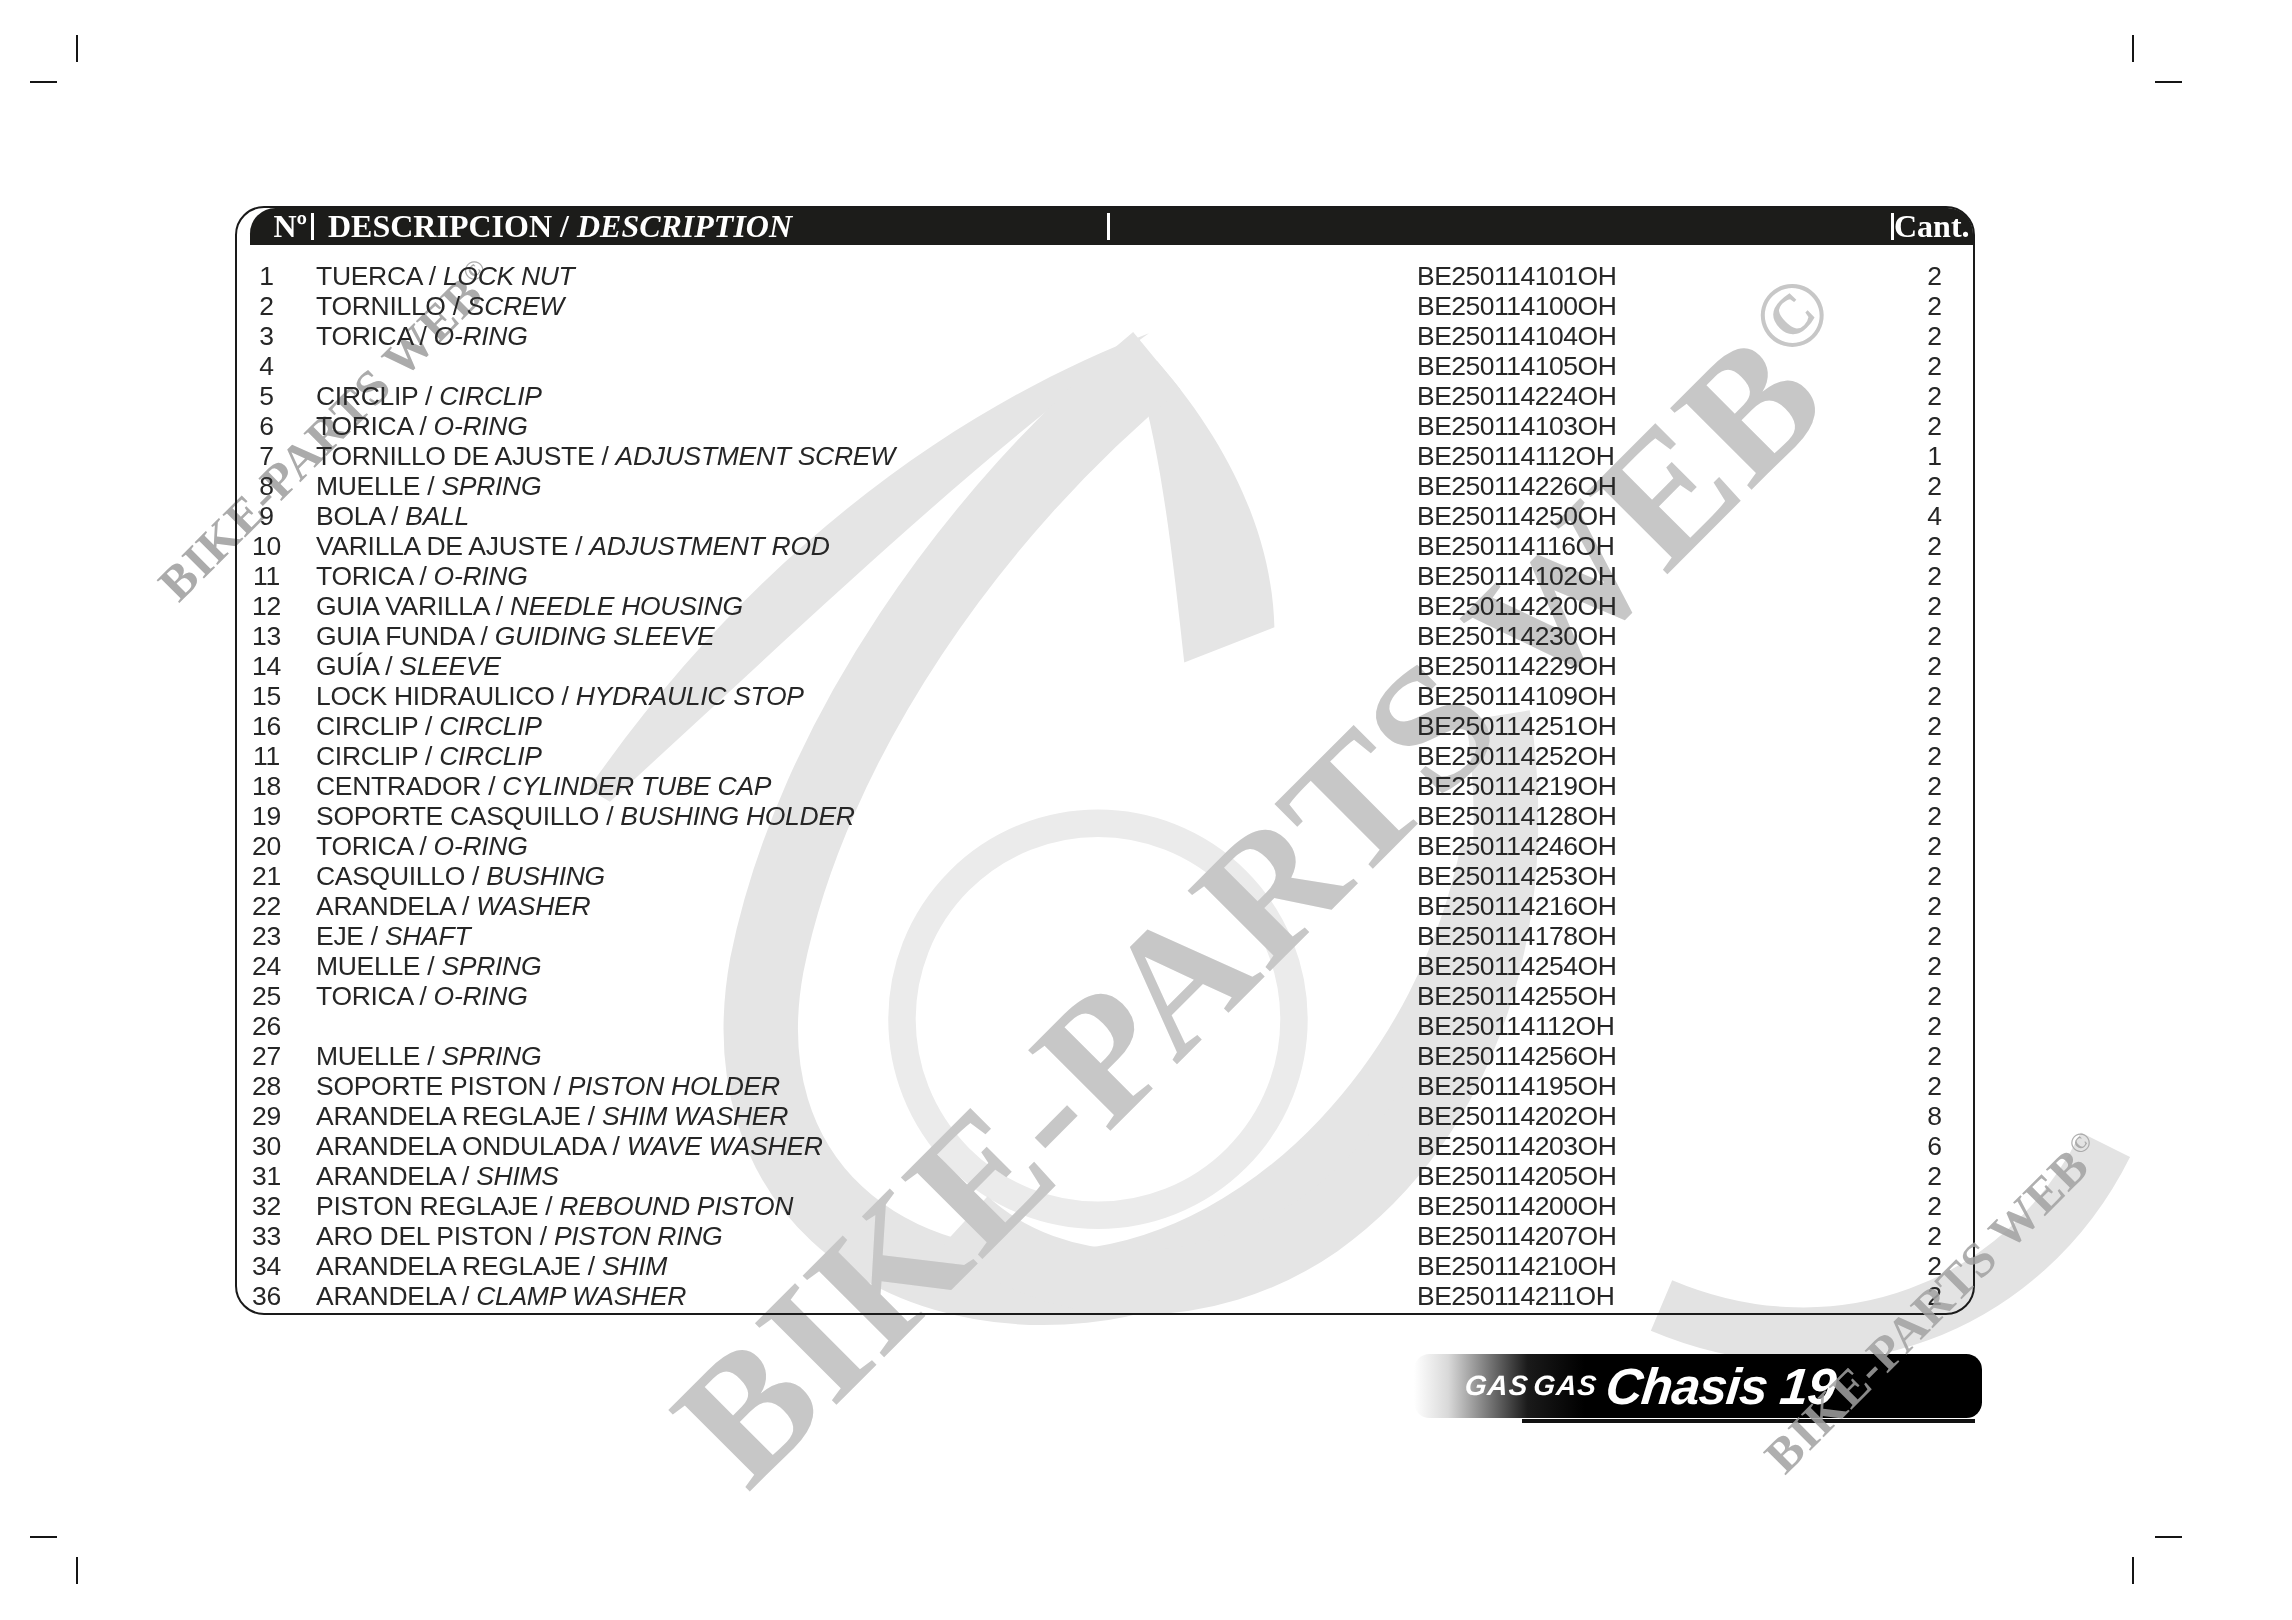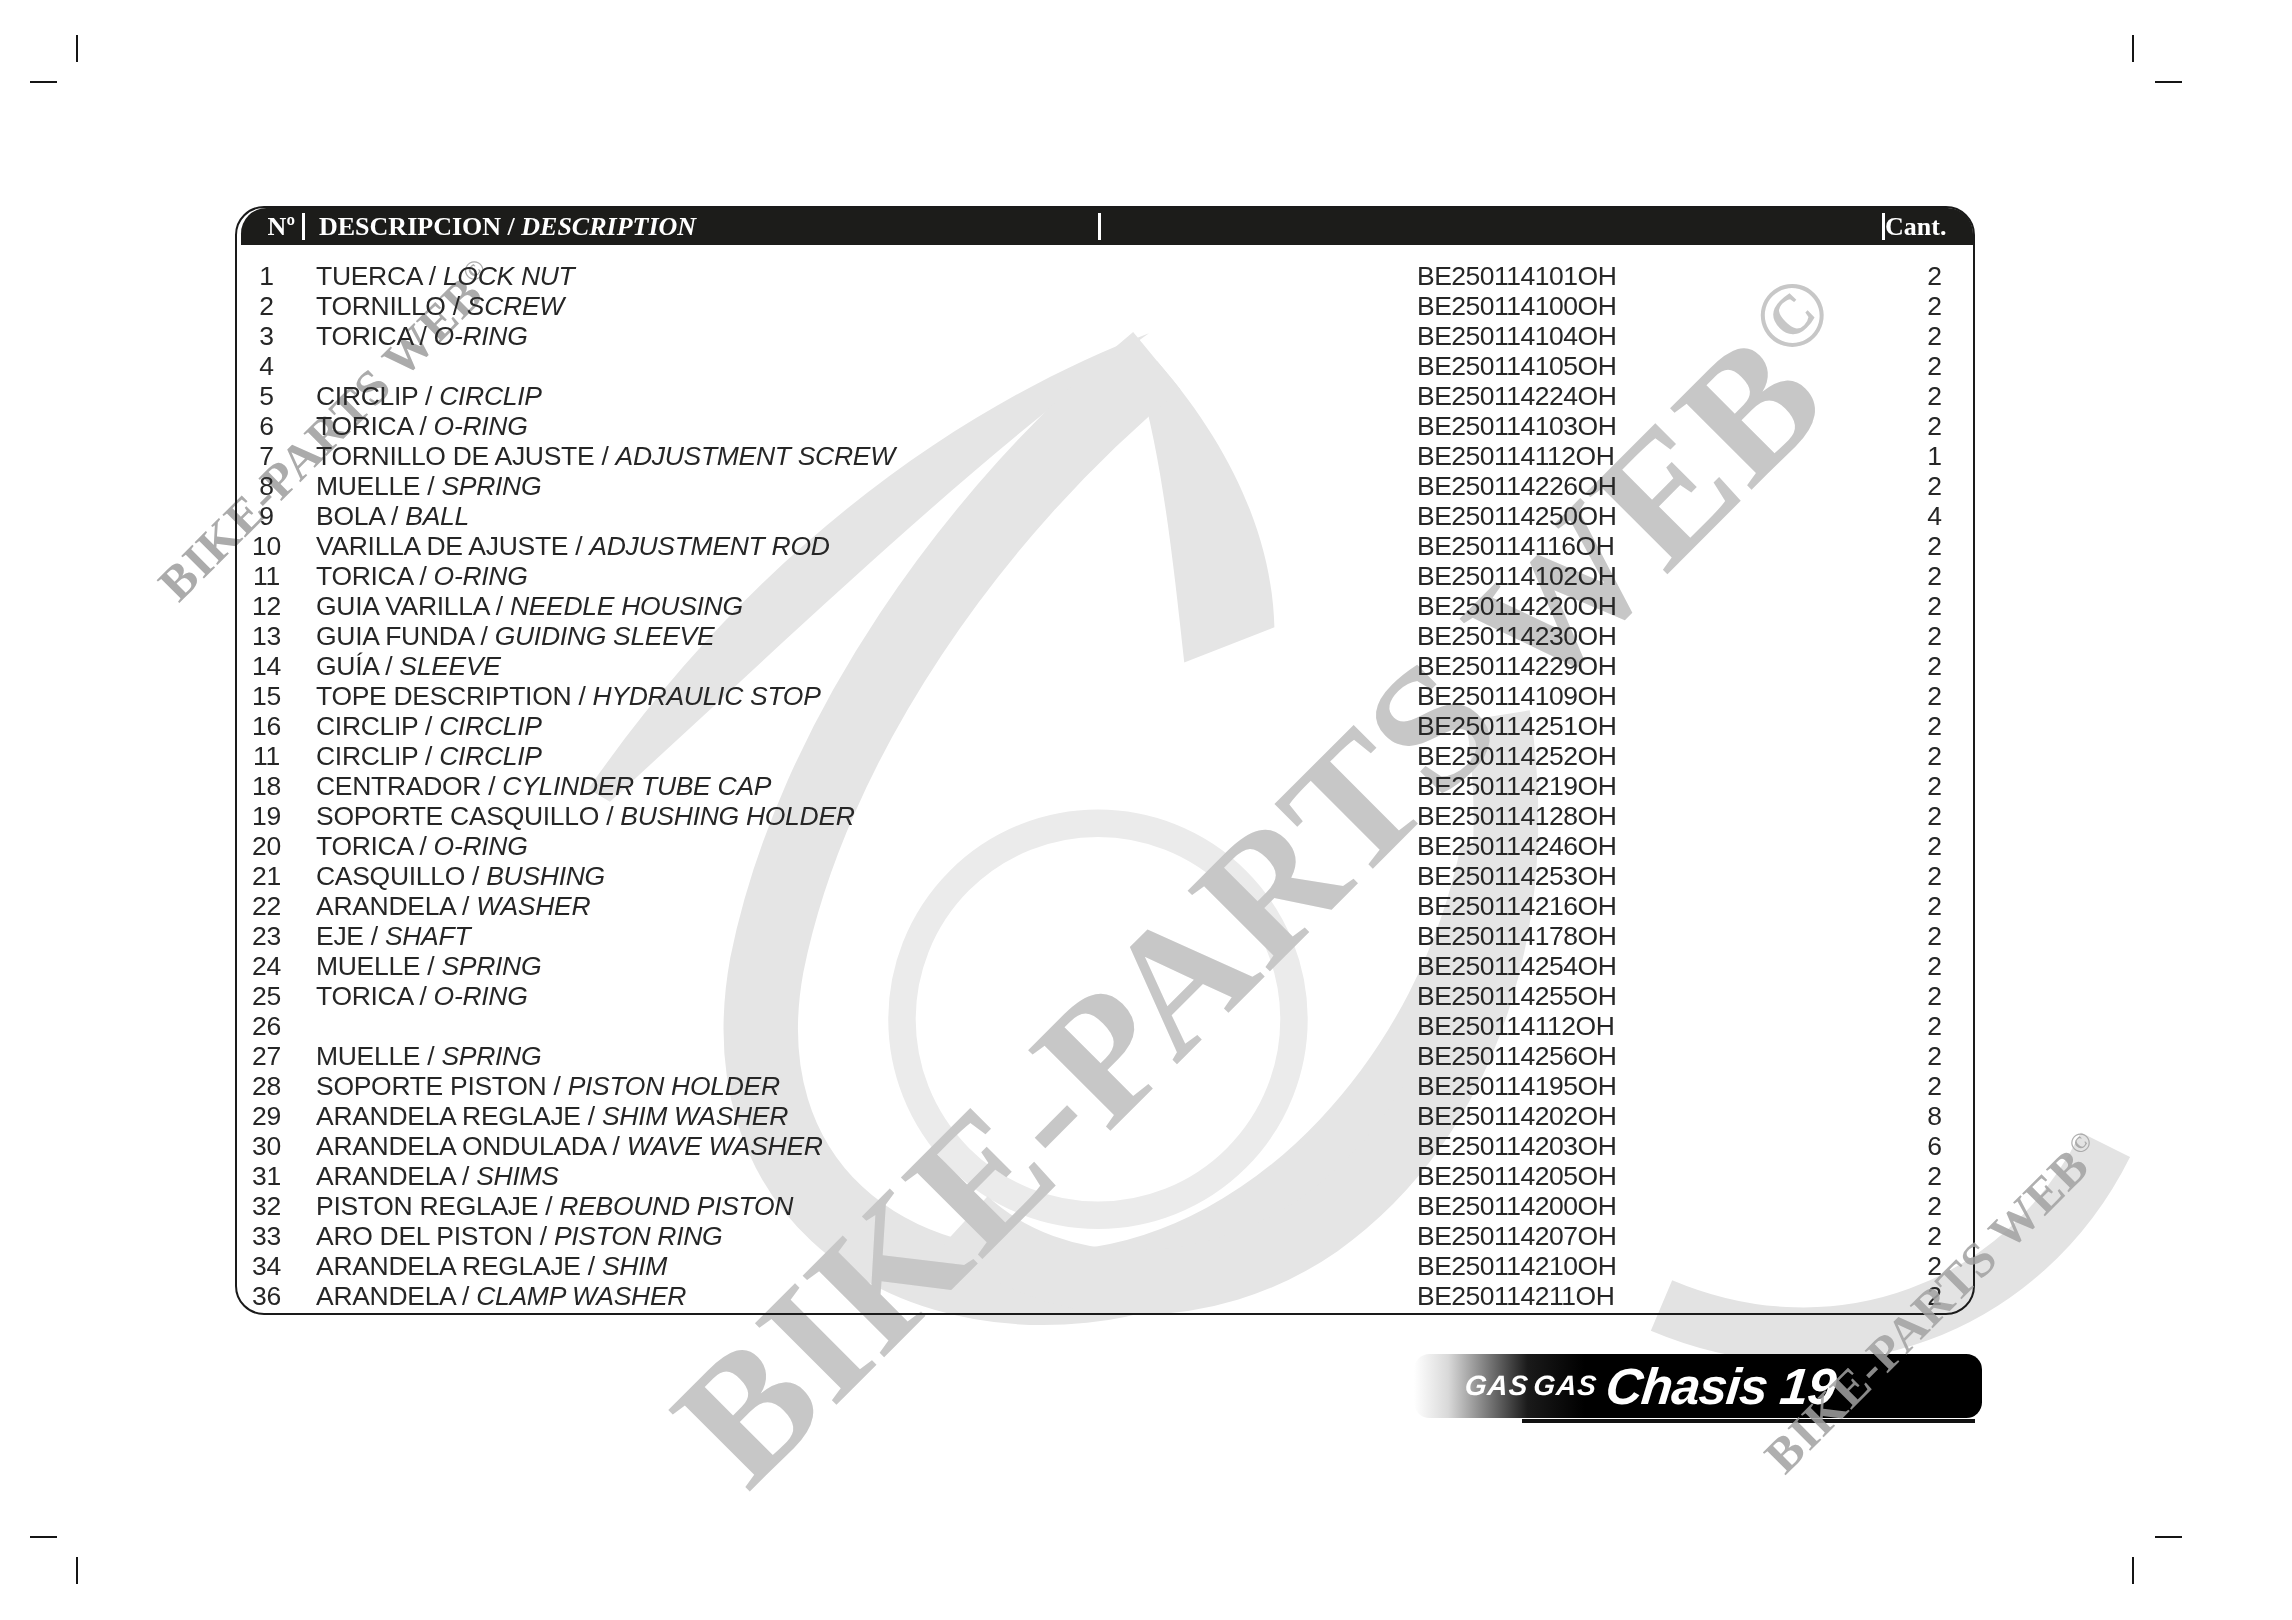--- a/index.html
+++ b/index.html
@@ -21,23 +21,23 @@
   .wm-small{font-size:49px;letter-spacing:1px;}
   .wm-tl{left:103px;top:417px;width:392px;height:59px;line-height:59px;color:#ababab;}
   .wm-br{left:1705px;top:1279px;width:421px;height:59px;line-height:59px;color:#a2a2a2;z-index:30;opacity:.85;}
   .wm-small .cp{font-size:27.4px;vertical-align:17.6px;}
   
   .frame{
     position:absolute;left:235px;top:206px;width:1740px;height:1109px;
     border:2.9px solid #1a1a1a;border-radius:29px;z-index:10;box-sizing:border-box;
   }
   .thead{
-    position:absolute;left:4px;top:0;right:0;height:37px;background:#1c1c1a;
+    position:absolute;left:13px;top:0;right:0;height:37px;background:#1c1c1a;
     border-radius:25.5px 25.5px 0 0;color:#ffffff;
-    font-family:"Liberation Serif",serif;font-weight:bold;font-size:26px;line-height:37px;
+    font-family:"Liberation Serif",serif;font-weight:bold;font-size:32px;line-height:37px;
   }
   .thead .hsep{position:absolute;top:4.9px;width:2.9px;height:27.4px;background:#ffffff;}
   .h-no{position:absolute;left:9.8px;width:61px;text-align:center;}
   .h-desc{position:absolute;left:78px;}
   .h-years{position:absolute;left:860px;width:781px;text-align:center;}
   .h-cant{position:absolute;left:1644px;right:0;text-align:left;}
   .it{font-style:italic;text-align:right;}
   
   .rows{position:absolute;left:0;top:37px;right:0;bottom:0;padding-top:15.7px;}
   .row{position:relative;height:30px;line-height:30px;font-size:26.5px;color:#262626;letter-spacing:-0.3px;}
@@ -188,21 +188,21 @@
 
   <div class="row">
     <span class="c-no">14</span>
     <span class="c-desc"><span>GUÍA</span><span> / </span><span class="it">SLEEVE</span></span>
     <span class="c-part">BE250114229OH</span>
     <span class="c-qty">2</span>
   </div>
 
   <div class="row">
     <span class="c-no">15</span>
-    <span class="c-desc"><span>TOPE DESCRIPTION</span><span> / </span><span class="it">HYDRAULIC STOP</span></span>
+    <span class="c-desc"><span>LOCK HIDRAULICO</span><span> / </span><span class="it">HYDRAULIC STOP</span></span>
     <span class="c-part">BE250114109OH</span>
     <span class="c-qty">2</span>
   </div>
 
   <div class="row">
     <span class="c-no">16</span>
     <span class="c-desc"><span>CIRCLIP</span><span> / </span><span class="it">CIRCLIP</span></span>
     <span class="c-part">BE250114251OH</span>
     <span class="c-qty">2</span>
   </div>

